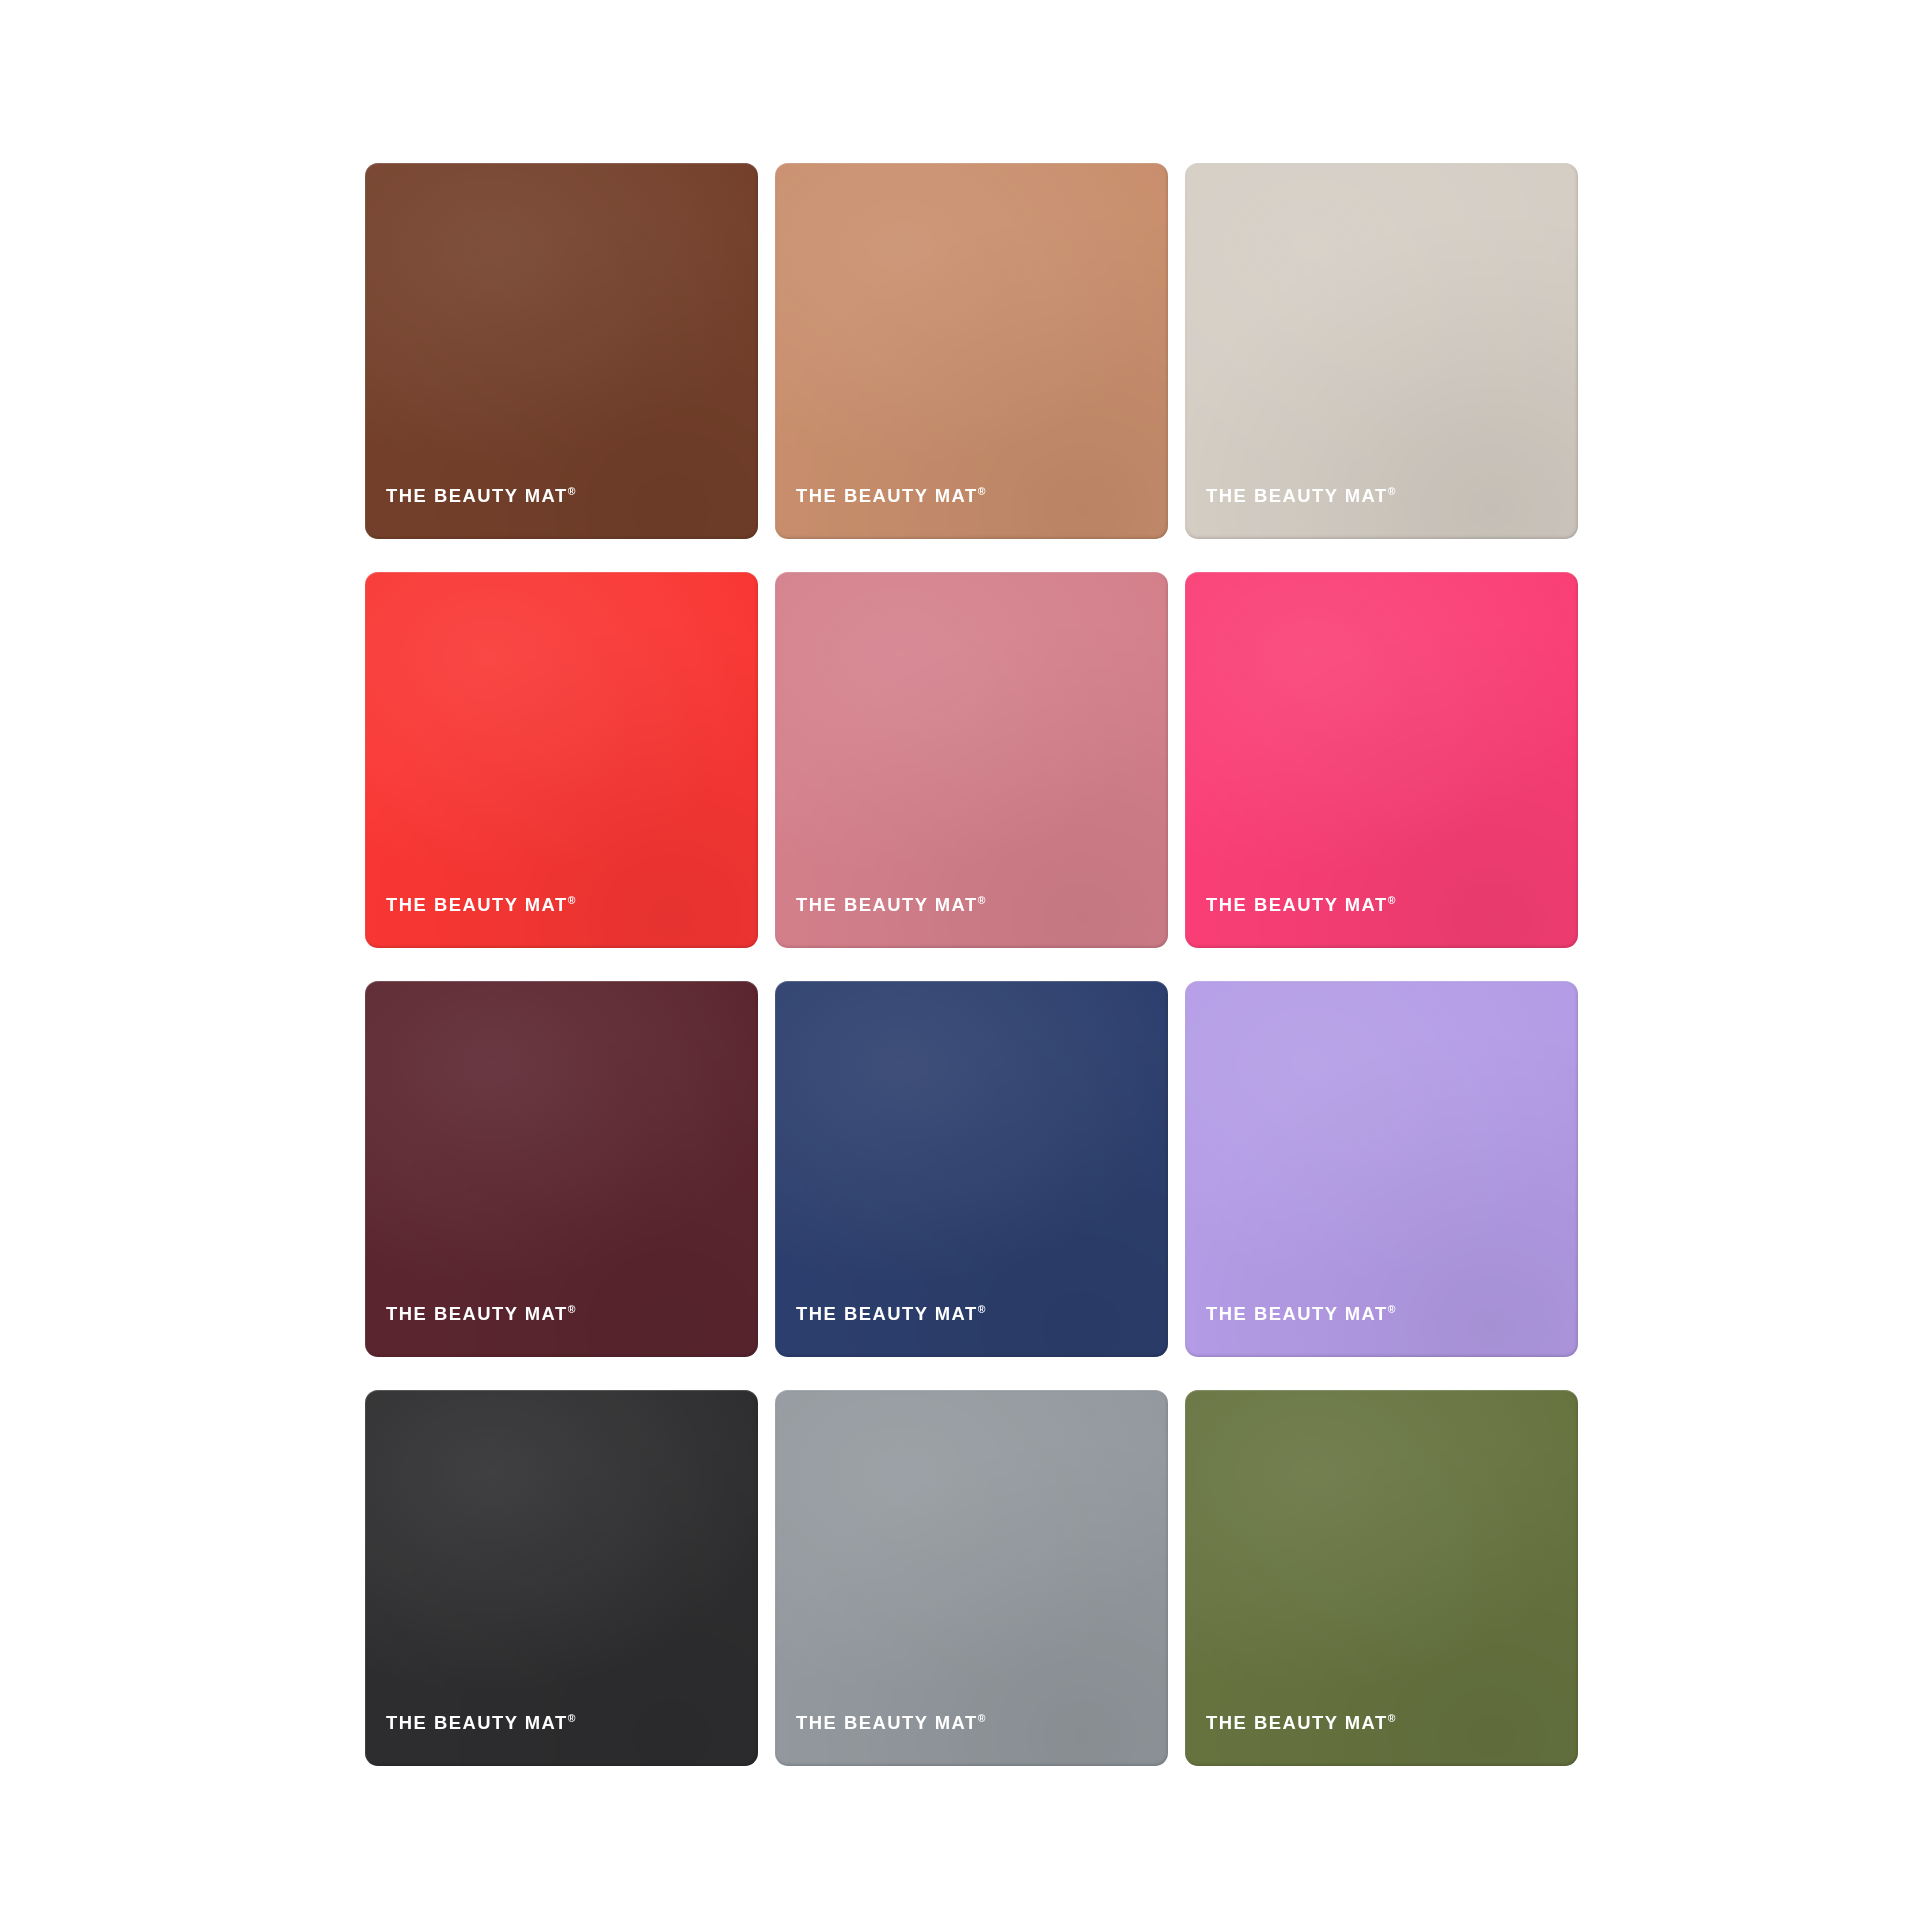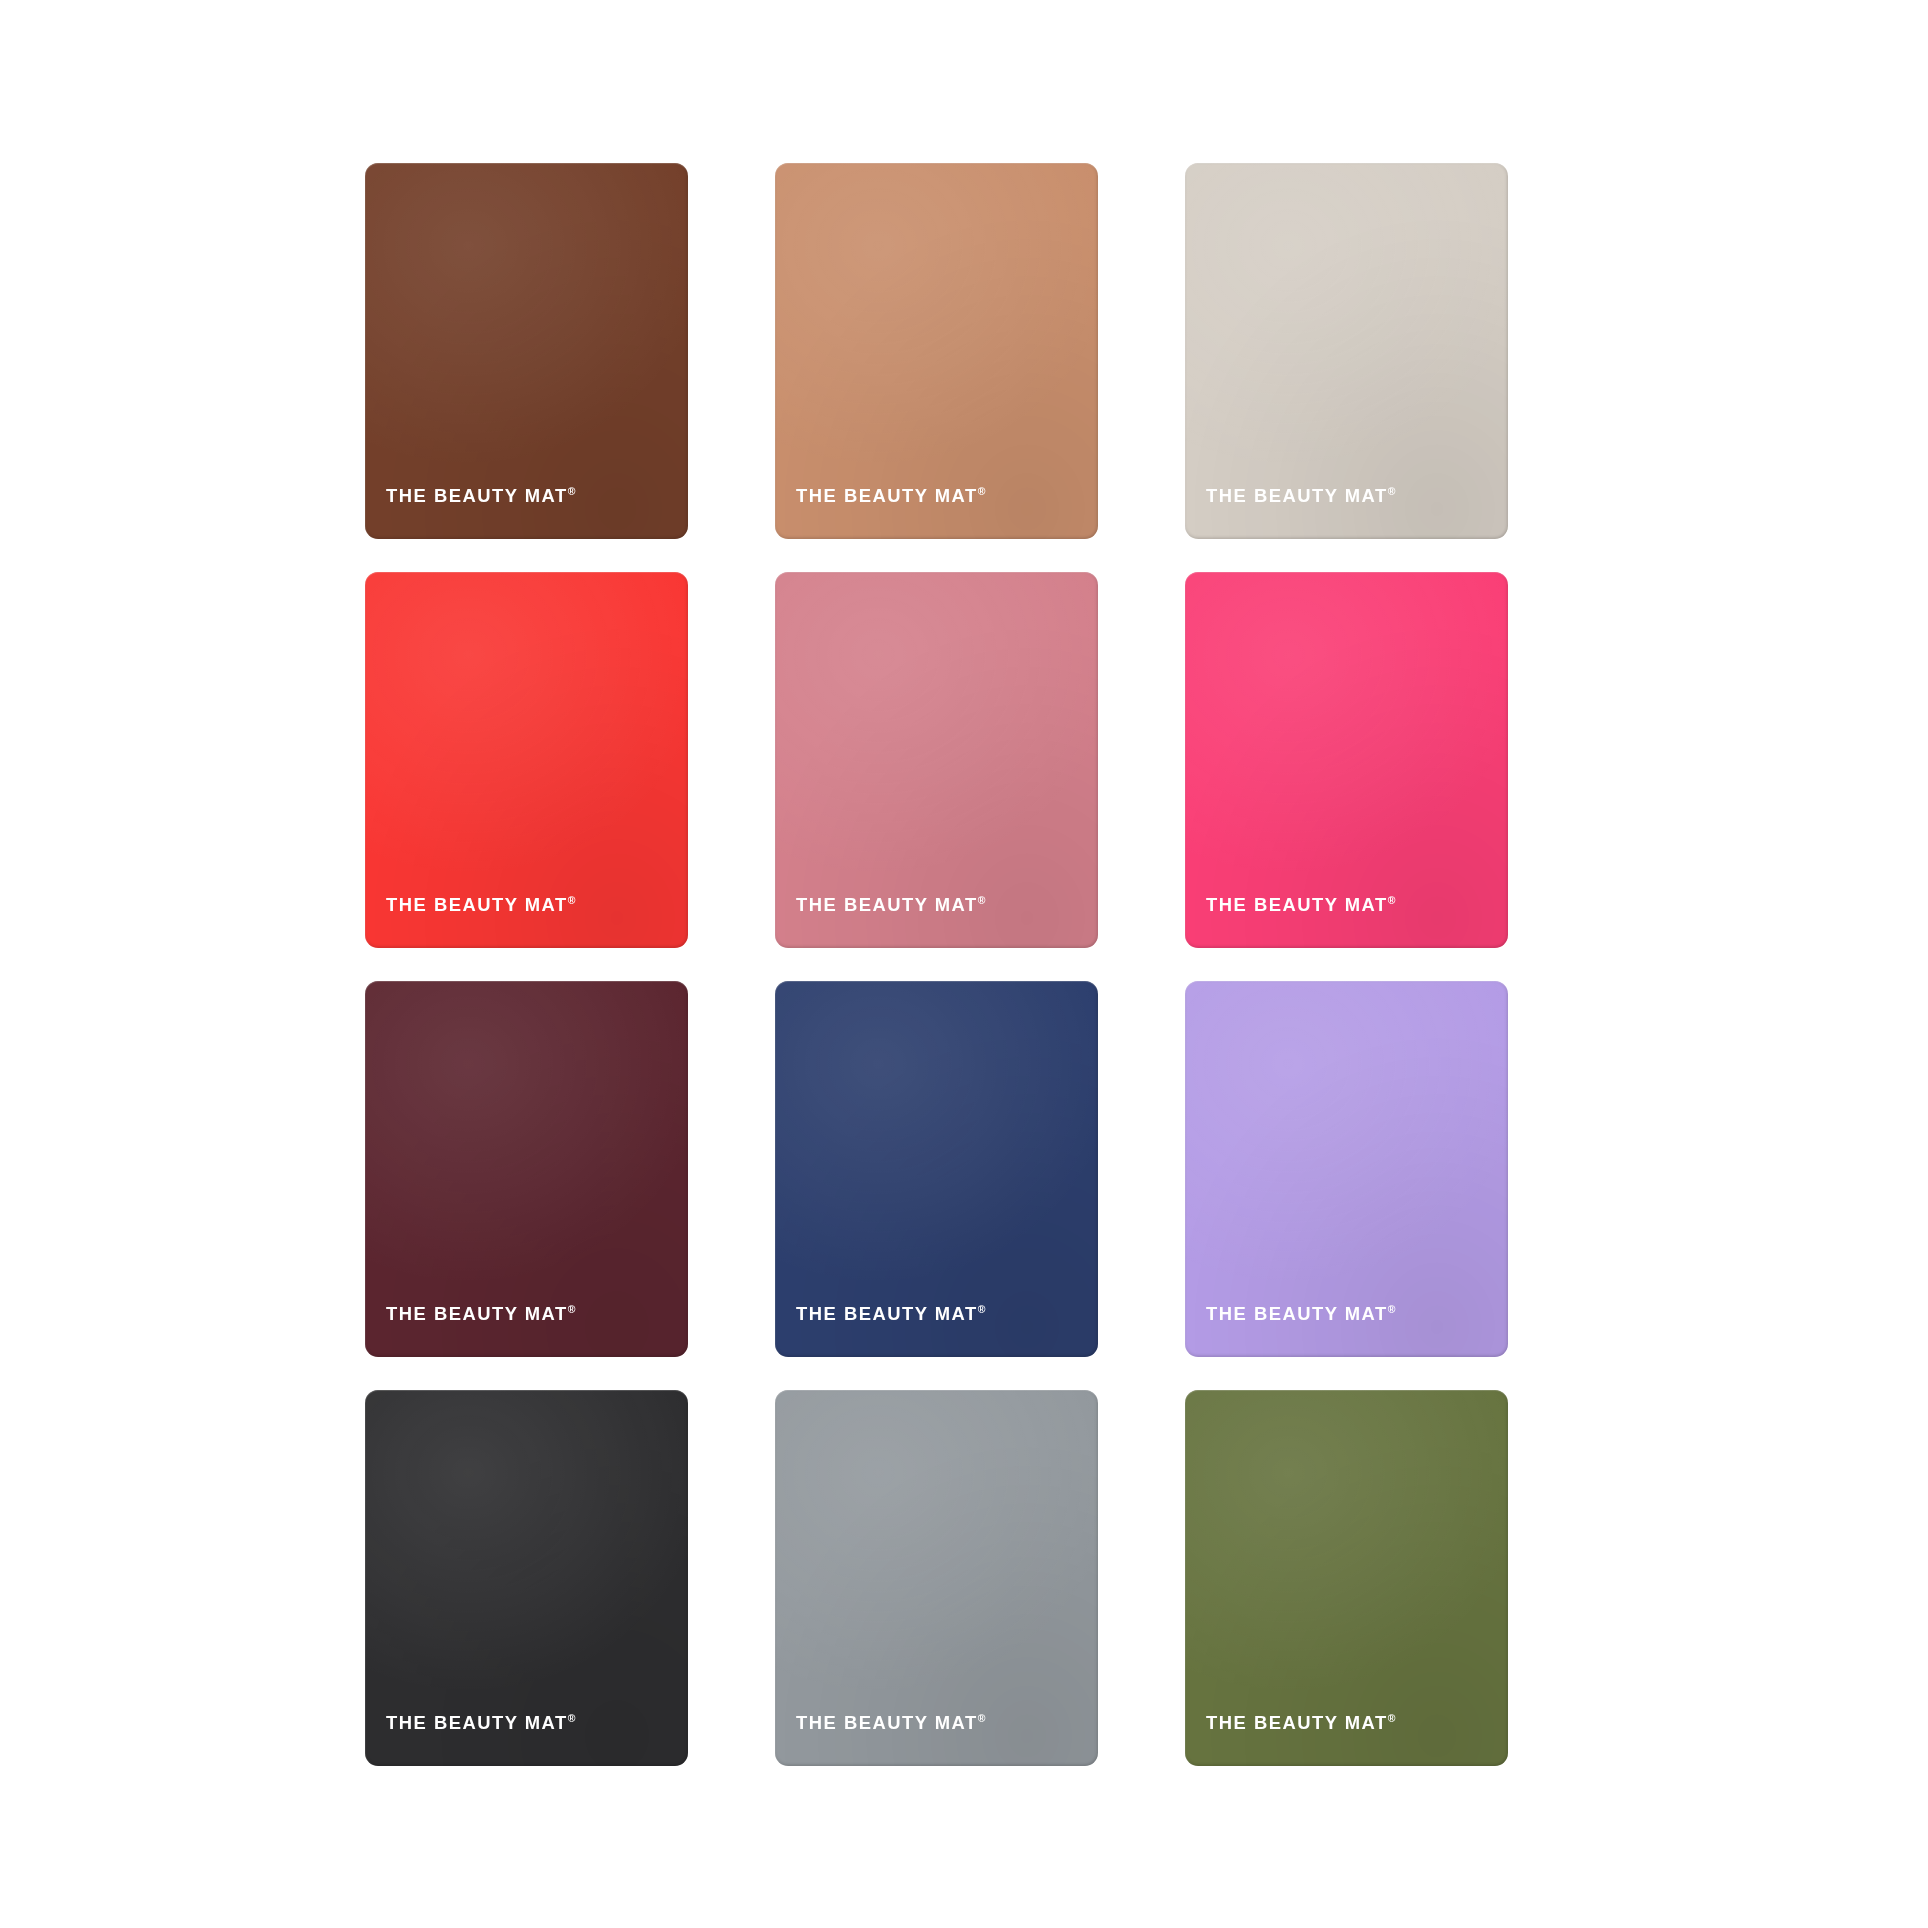--- a/index.html
+++ b/index.html
@@ -23,21 +23,21 @@
     height: 1603px;
     display: grid;
     grid-template-columns: repeat(3, 379px);
     grid-template-rows: repeat(4, 376px);
     column-gap: 31px;
     row-gap: 33px;
   }
 
   .mat {
     position: relative;
-    width: 323px;
+    width: 393px;
     height: 376px;
     border-radius: 13px;
     overflow: hidden;
     box-sizing: border-box;
   }
 
   
   .mat .sheen-soft {
     position: absolute;
     inset: 0;

